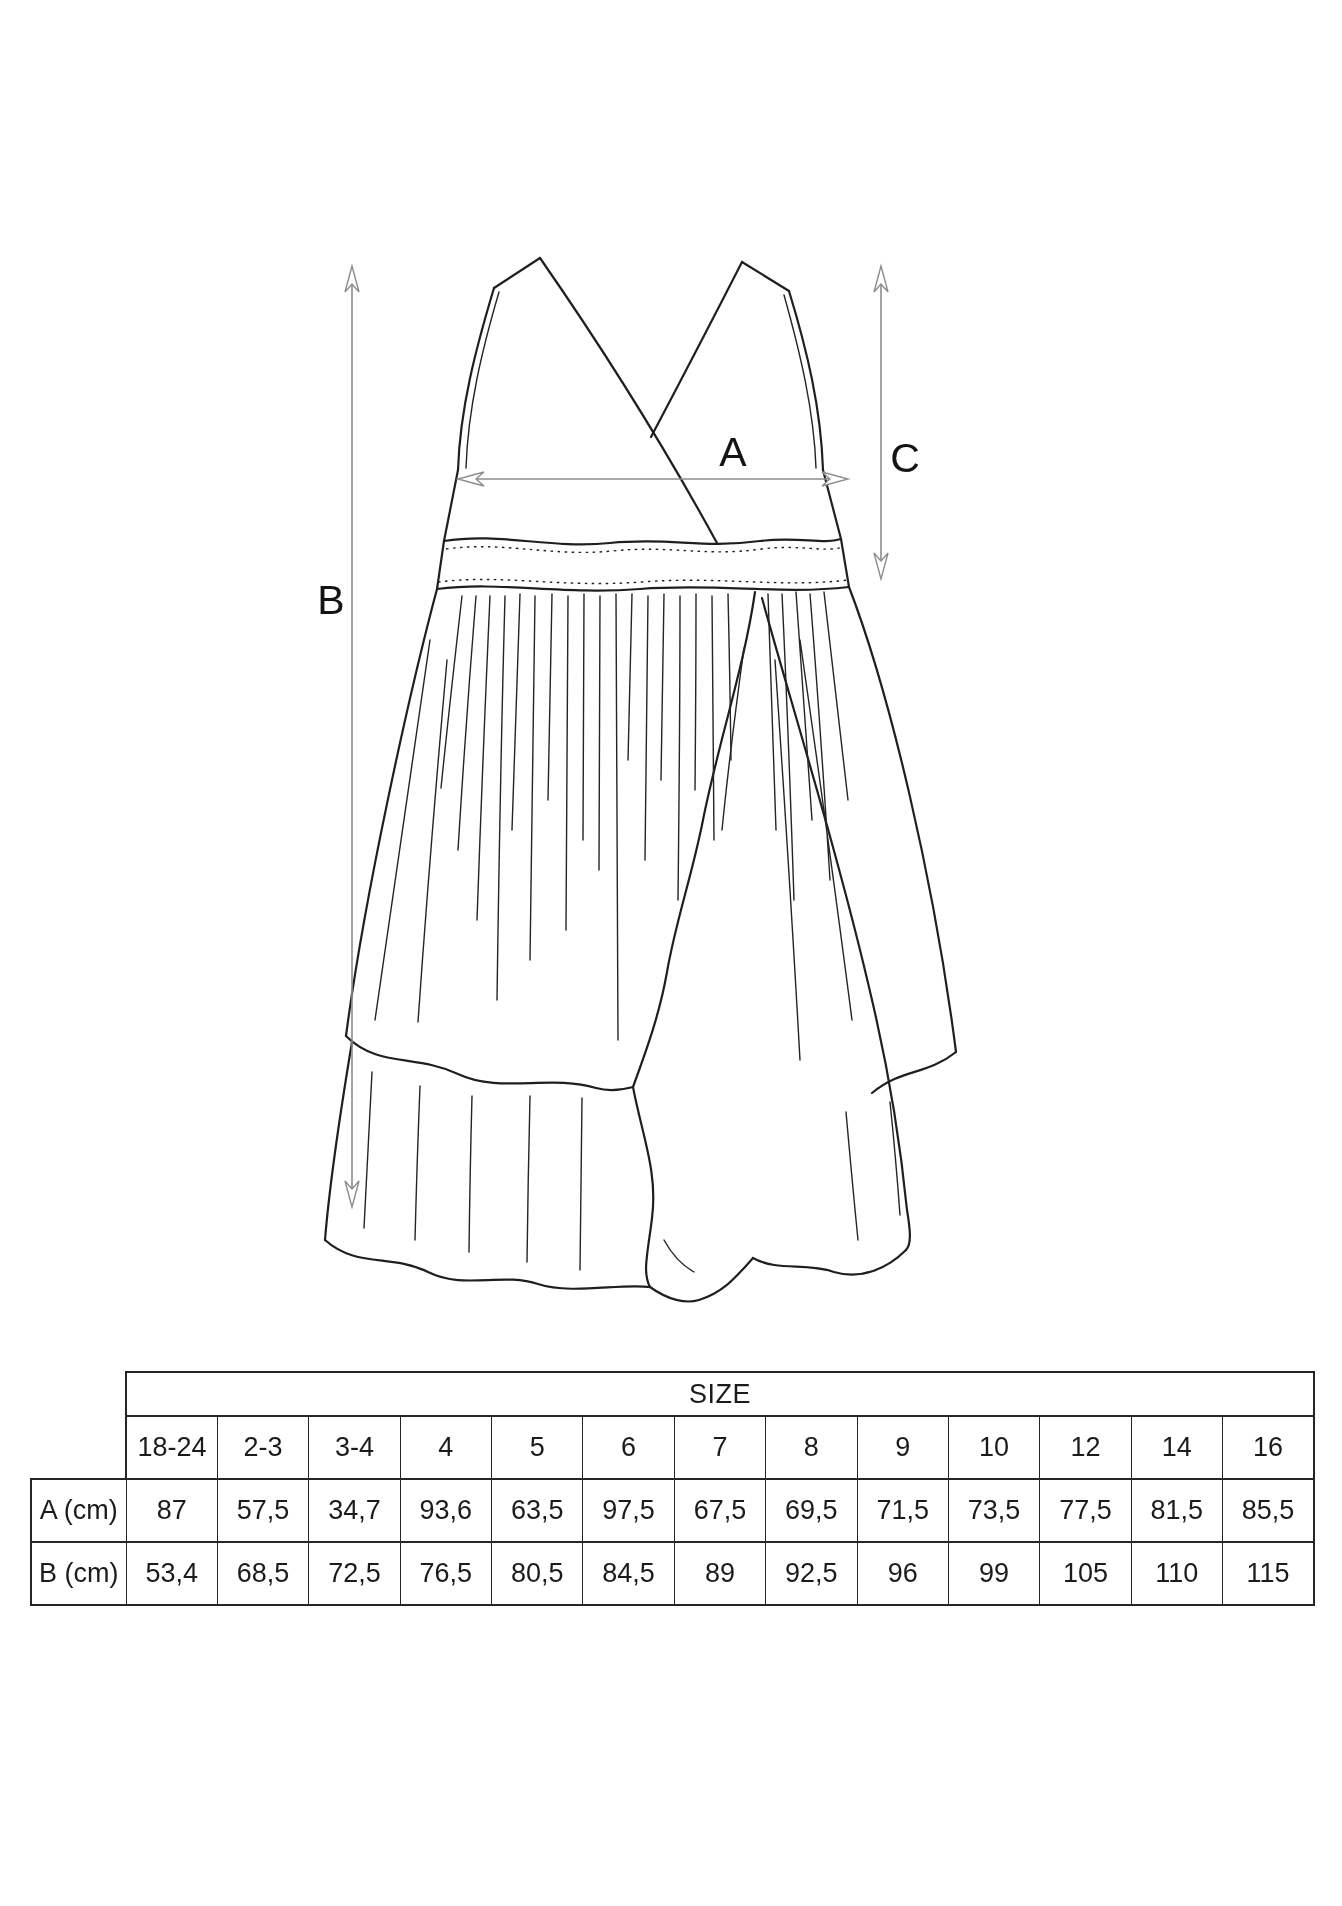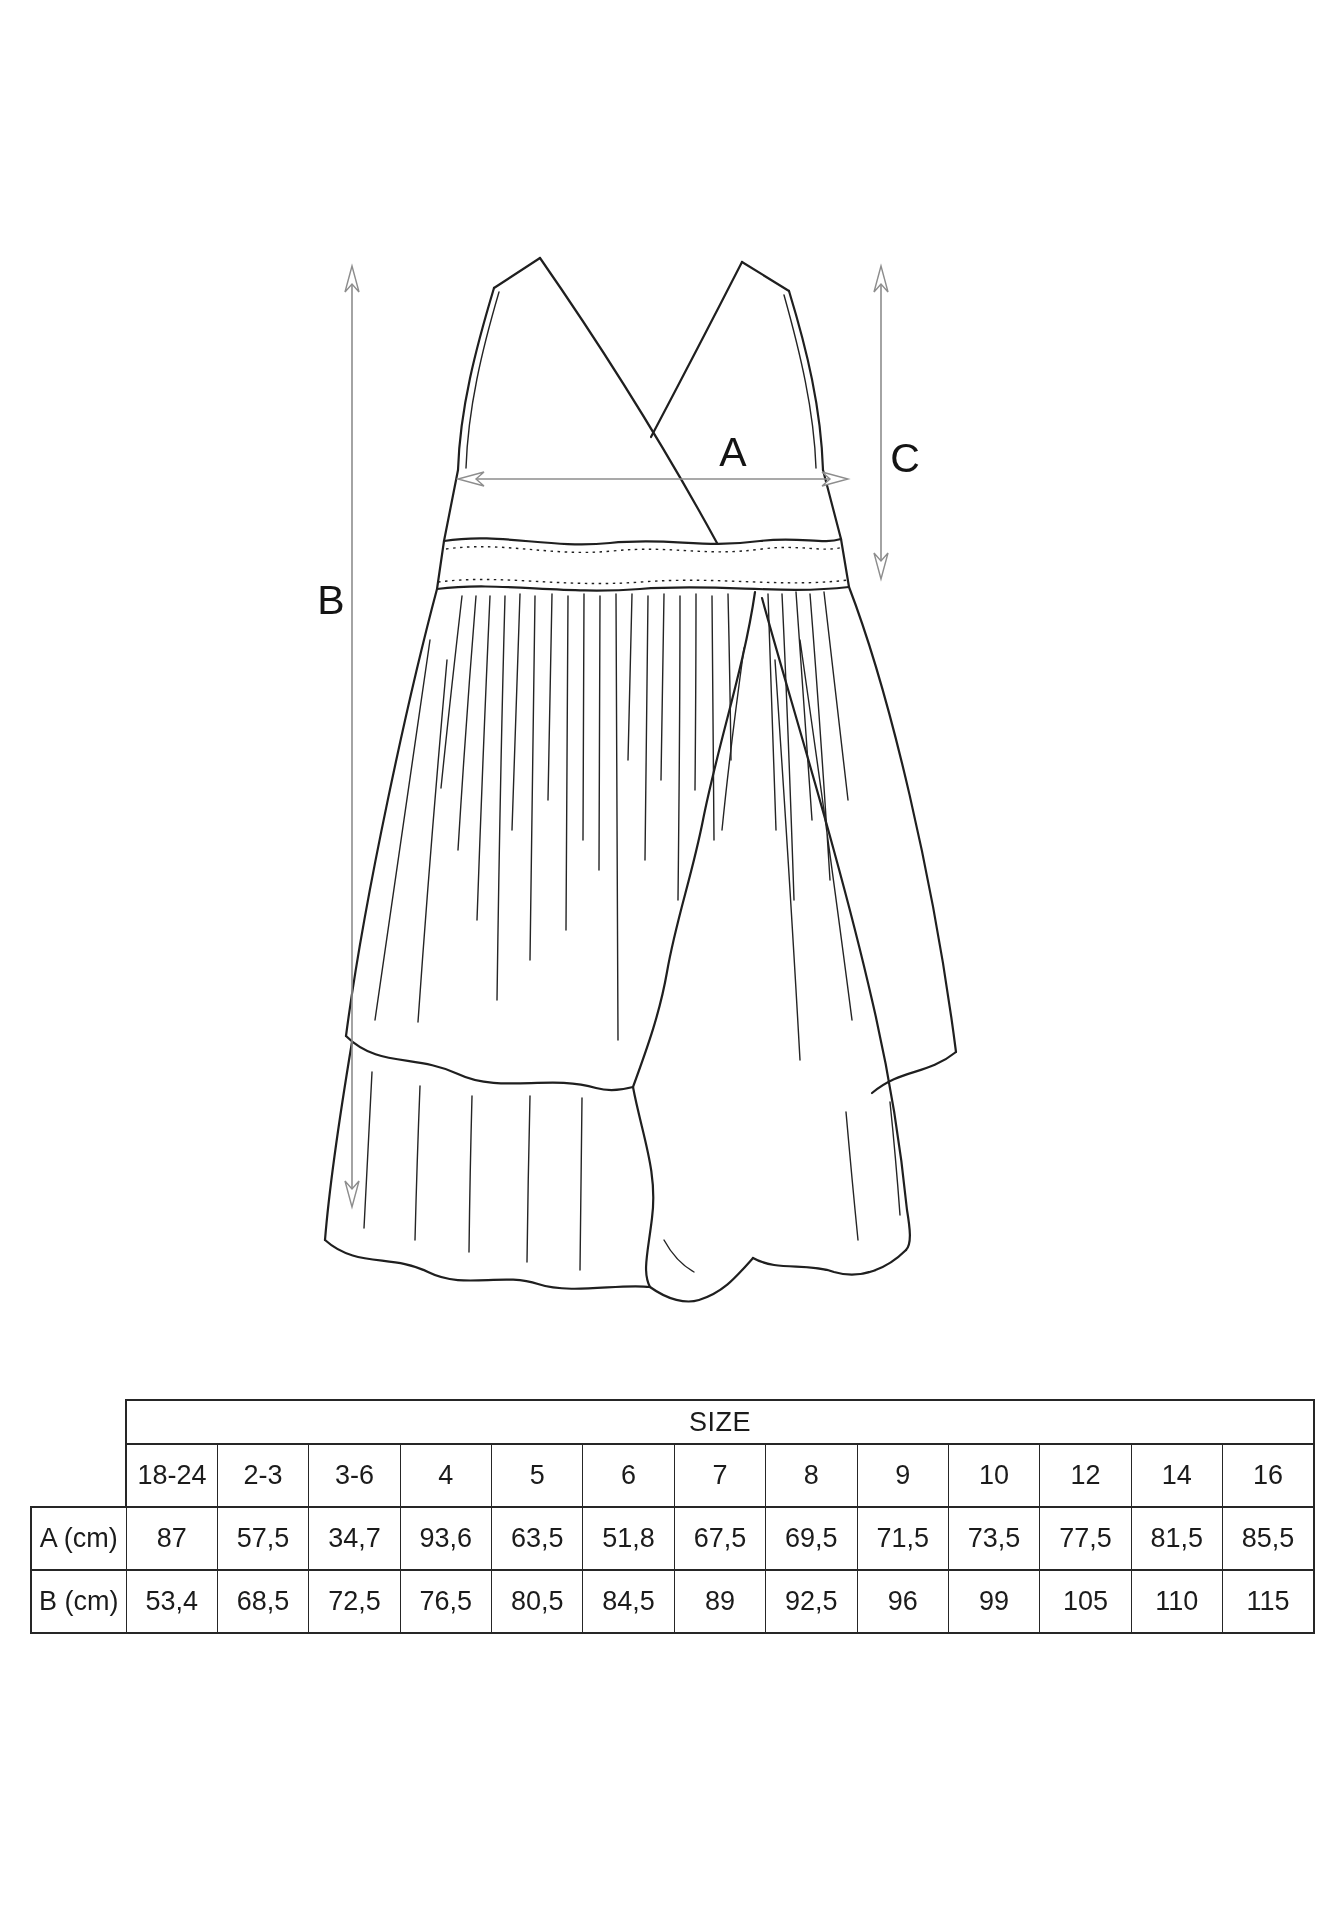--- a/index.html
+++ b/index.html
@@ -7,21 +7,21 @@
     width:1342px;height:1906px;position:relative;overflow:hidden;
     background:#ffffff;font-family:"Liberation Sans",sans-serif;color:#1b1b1b;
   }
   #drawing{position:absolute;left:0;top:0}
   .outline{stroke:#1f1f1f;stroke-width:2.2;fill:none;stroke-linecap:round;stroke-linejoin:round}
   .thin{stroke:#242424;stroke-width:1.4;fill:none;stroke-linecap:round}
   .stitch{stroke:#1f1f1f;stroke-width:1.4;fill:none;stroke-dasharray:2.5 4.5}
   .dim{stroke:#8d8d8d;stroke-width:1.6;fill:none}
   .dimhead{stroke:#8d8d8d;stroke-width:1.4;fill:#ffffff}
   .dimlabel{font-family:"Liberation Sans",sans-serif;font-size:41px;fill:#141414}
-  #table-wrap{position:absolute;left:30px;top:1399px}
+  #table-wrap{position:absolute;left:30px;top:1371px}
   table{border-collapse:collapse;table-layout:fixed;width:1285px}
   td{
     border:2.5px solid #262626;border-left-width:1.5px;border-right-width:1.5px;
     text-align:center;vertical-align:middle;font-size:27px;height:61px;padding:0;line-height:1;
     background:#fff;
   }
   tr.head td{height:42px;letter-spacing:.5px}
   td.spacer{border:none;background:transparent}
   td.first{border-left-width:2.5px}
   td.last{border-right-width:2.5px}
@@ -119,40 +119,40 @@
       </colgroup>
     <tbody id="tbody">
         <tr class="head">
           <td class="spacer"></td>
           <td class="first last" colspan="13">SIZE</td>
         </tr>
         <tr>
           <td class="spacer"></td>
           <td class="first ">18-24</td>
           <td class="">2-3</td>
-          <td class="">3-6</td>
+          <td class="">3-4</td>
           <td class="">4</td>
           <td class="">5</td>
           <td class="">6</td>
           <td class="">7</td>
           <td class="">8</td>
           <td class="">9</td>
           <td class="">10</td>
           <td class="">12</td>
           <td class="">14</td>
           <td class="last">16</td>
         </tr>
         <tr>
           <td class="first">A (cm)</td>
           <td class="">87</td>
           <td class="">57,5</td>
           <td class="">34,7</td>
           <td class="">93,6</td>
           <td class="">63,5</td>
-          <td class="">51,8</td>
+          <td class="">97,5</td>
           <td class="">67,5</td>
           <td class="">69,5</td>
           <td class="">71,5</td>
           <td class="">73,5</td>
           <td class="">77,5</td>
           <td class="">81,5</td>
           <td class="last">85,5</td>
         </tr>
         <tr>
           <td class="first">B (cm)</td>

